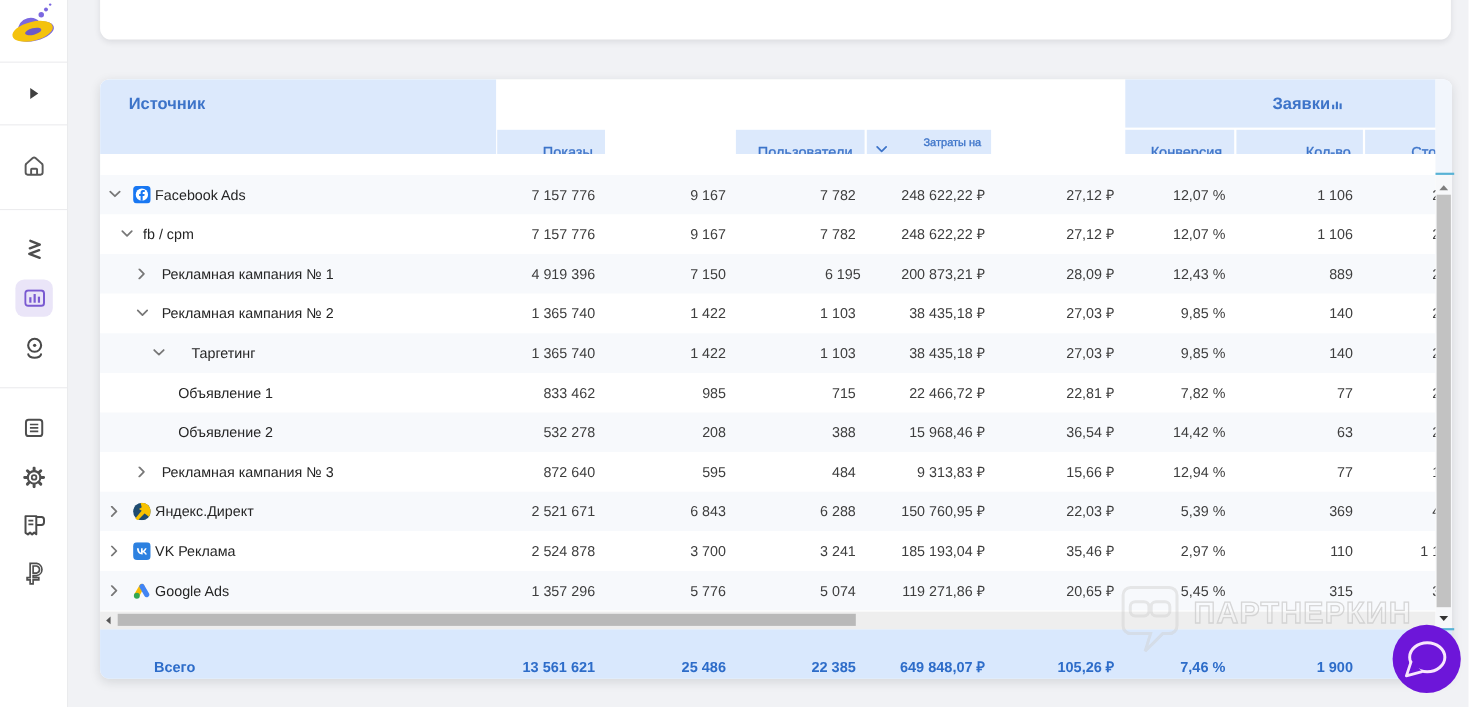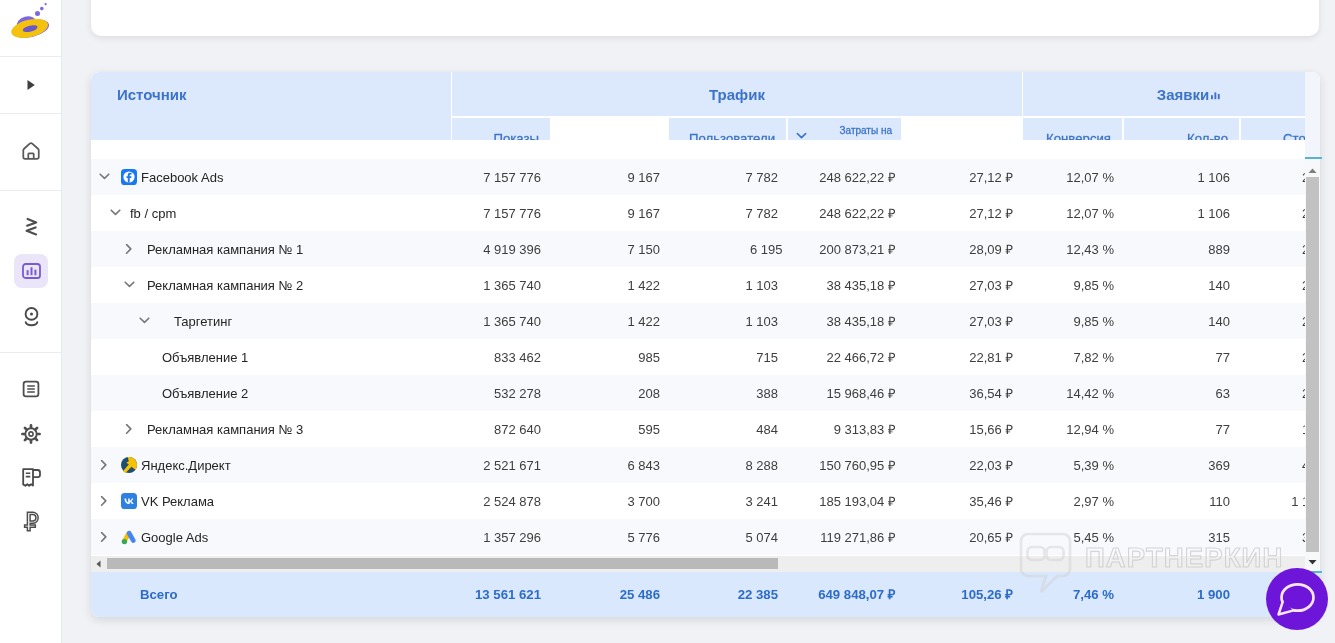--- a/index.html
+++ b/index.html
@@ -22,21 +22,21 @@
   .hlab { position:absolute; right:11px; top:14px; line-height:13.2px; font-size:13.2px; font-weight:400; color:#3d74c9; white-space:nowrap; -webkit-text-stroke:0.3px #3d74c9; }
   .hlab2 { position:absolute; right:9px; top:5px; font-size:10px; font-weight:400; color:#3d74c9; text-align:right; line-height:16.5px; white-space:nowrap; -webkit-text-stroke:0.3px #3d74c9; }
   
   #tbody { position:absolute; left:91px; top:0; width:1213.5px; height:643px; }
   .row { position:absolute; left:0; width:1213.5px; overflow:hidden; }
   .lbl { position:absolute; top:50%; transform:translateY(-50%); line-height:13px; font-size:13px; color:#252525; white-space:nowrap; }
   .num { position:absolute; top:50%; transform:translateY(-50%); line-height:13px; font-size:13px; color:#3e3e3e; white-space:nowrap; }
   .row svg, .row span { z-index:2; }
   
   #tfoot { position:absolute; left:91px; top:571.5px; width:1229px; height:45.5px; background:#d9e8fd; border-radius:0 0 8px 8px; overflow:hidden; }
-  #tfoot .inner { position:absolute; left:0; top:0; width:1213.5px; height:36px; overflow:hidden; }
+  #tfoot .inner { position:absolute; left:0; top:12px; width:1213.5px; height:36px; overflow:hidden; }
   #tfoot .t { position:absolute; left:49px; top:16px; line-height:13.2px; font-size:13.2px; font-weight:700; color:#2d6cc9; }
   .fnum { position:absolute; top:16px; line-height:13.2px; font-size:13.2px; font-weight:700; color:#2d6cc9; white-space:nowrap; }
   
   #vsb { position:absolute; left:1304.5px; top:158.5px; width:15.5px; height:413px; background:#f7f8fa; }
   #vsb .thumb { position:absolute; left:1.5px; top:18.5px; width:12.5px; height:375px; background:#c2c2c2; }
   #hsb { position:absolute; left:91px; top:555.5px; width:1213.5px; height:16px; background:#eeeeee; }
   #hsb .thumb { position:absolute; left:16px; top:2.5px; width:671px; height:11px; background:#b9b9b9; }
   .teal { position:absolute; background:#58b2d5; }
   
   #wm { position:absolute; left:1010px; top:528px; opacity:0.85; }
@@ -166,21 +166,21 @@
       </svg>
       <svg style="position:absolute;left:30px;top:10.0px" width="16" height="16" viewBox="0 0 16 16">
         <circle cx="8" cy="8" r="8" fill="#1f4c71"></circle>
         <path d="M6.8 0.1 A8 8 0 0 1 16 8 A8 8 0 0 1 14.4 12.8 L8.8 8.4 Z" fill="#f8c200"></path>
         <path d="M2 14.3 L8.3 6.7 L10.8 9.4 L4.4 16 A8 8 0 0 1 2 14.3 Z" fill="#f8c200"></path>
         <path d="M5.3 5.8 L12.2 1.6 L10.4 8.9 Z" fill="#f8c200"></path>
       </svg>
       <span class="lbl" style="left:50px">Яндекс.Директ</span>
       <span class="num" style="right:763.5px">2 521 671</span>
       <span class="num" style="right:644.5px">6 843</span>
-      <span class="num" style="right:526.5px">8 288</span>
+      <span class="num" style="right:526.5px">6 288</span>
       <span class="num" style="right:409.0px">150 760,95 ₽</span>
       <span class="num" style="right:291.5px">22,03 ₽</span>
       <span class="num" style="right:190.5px">5,39 %</span>
       <span class="num" style="right:74.5px">369</span>
       <span class="num" style="right:-48.5px">408,57 ₽</span>
     </div>
 <div class="row" style="top:482.80px;height:36.00px;background:#ffffff">
       <svg style="position:absolute;left:7.5px;top:13.3px" width="11" height="10" viewBox="0 0 11 10">
         <polyline points="2.6,0.6 6.8,4.9 2.6,9.2" fill="none" stroke="#777" stroke-width="1.6" stroke-linecap="round" stroke-linejoin="round"></polyline>
       </svg>
@@ -215,23 +215,20 @@
       <span class="num" style="right:291.5px">20,65 ₽</span>
       <span class="num" style="right:190.5px">5,45 %</span>
       <span class="num" style="right:74.5px">315</span>
       <span class="num" style="right:-48.5px">378,64 ₽</span>
     </div>
 </div>
 
 <div id="thead">
   <div id="src">
       <span>Источник</span>
-    </div>
-  <div class="grp" style="left:361px;width:570px">
-      <span>Трафик</span>
     </div>
   <div class="grp" style="left:932px;width:320px">
       <span>Заявки</span>
       <svg style="position:absolute;left:187px;top:17px" width="12" height="11" viewBox="0 0 12 11">
         <rect x="1" y="6.2" width="1.9" height="4" fill="#3d74c9"></rect>
         <rect x="4.4" y="3.4" width="1.9" height="6.8" fill="#3d74c9"></rect>
         <rect x="7.8" y="5" width="1.9" height="5.2" fill="#3d74c9"></rect>
       </svg>
     </div>
 <div class="hcell" style="left:361px;width:98px">

